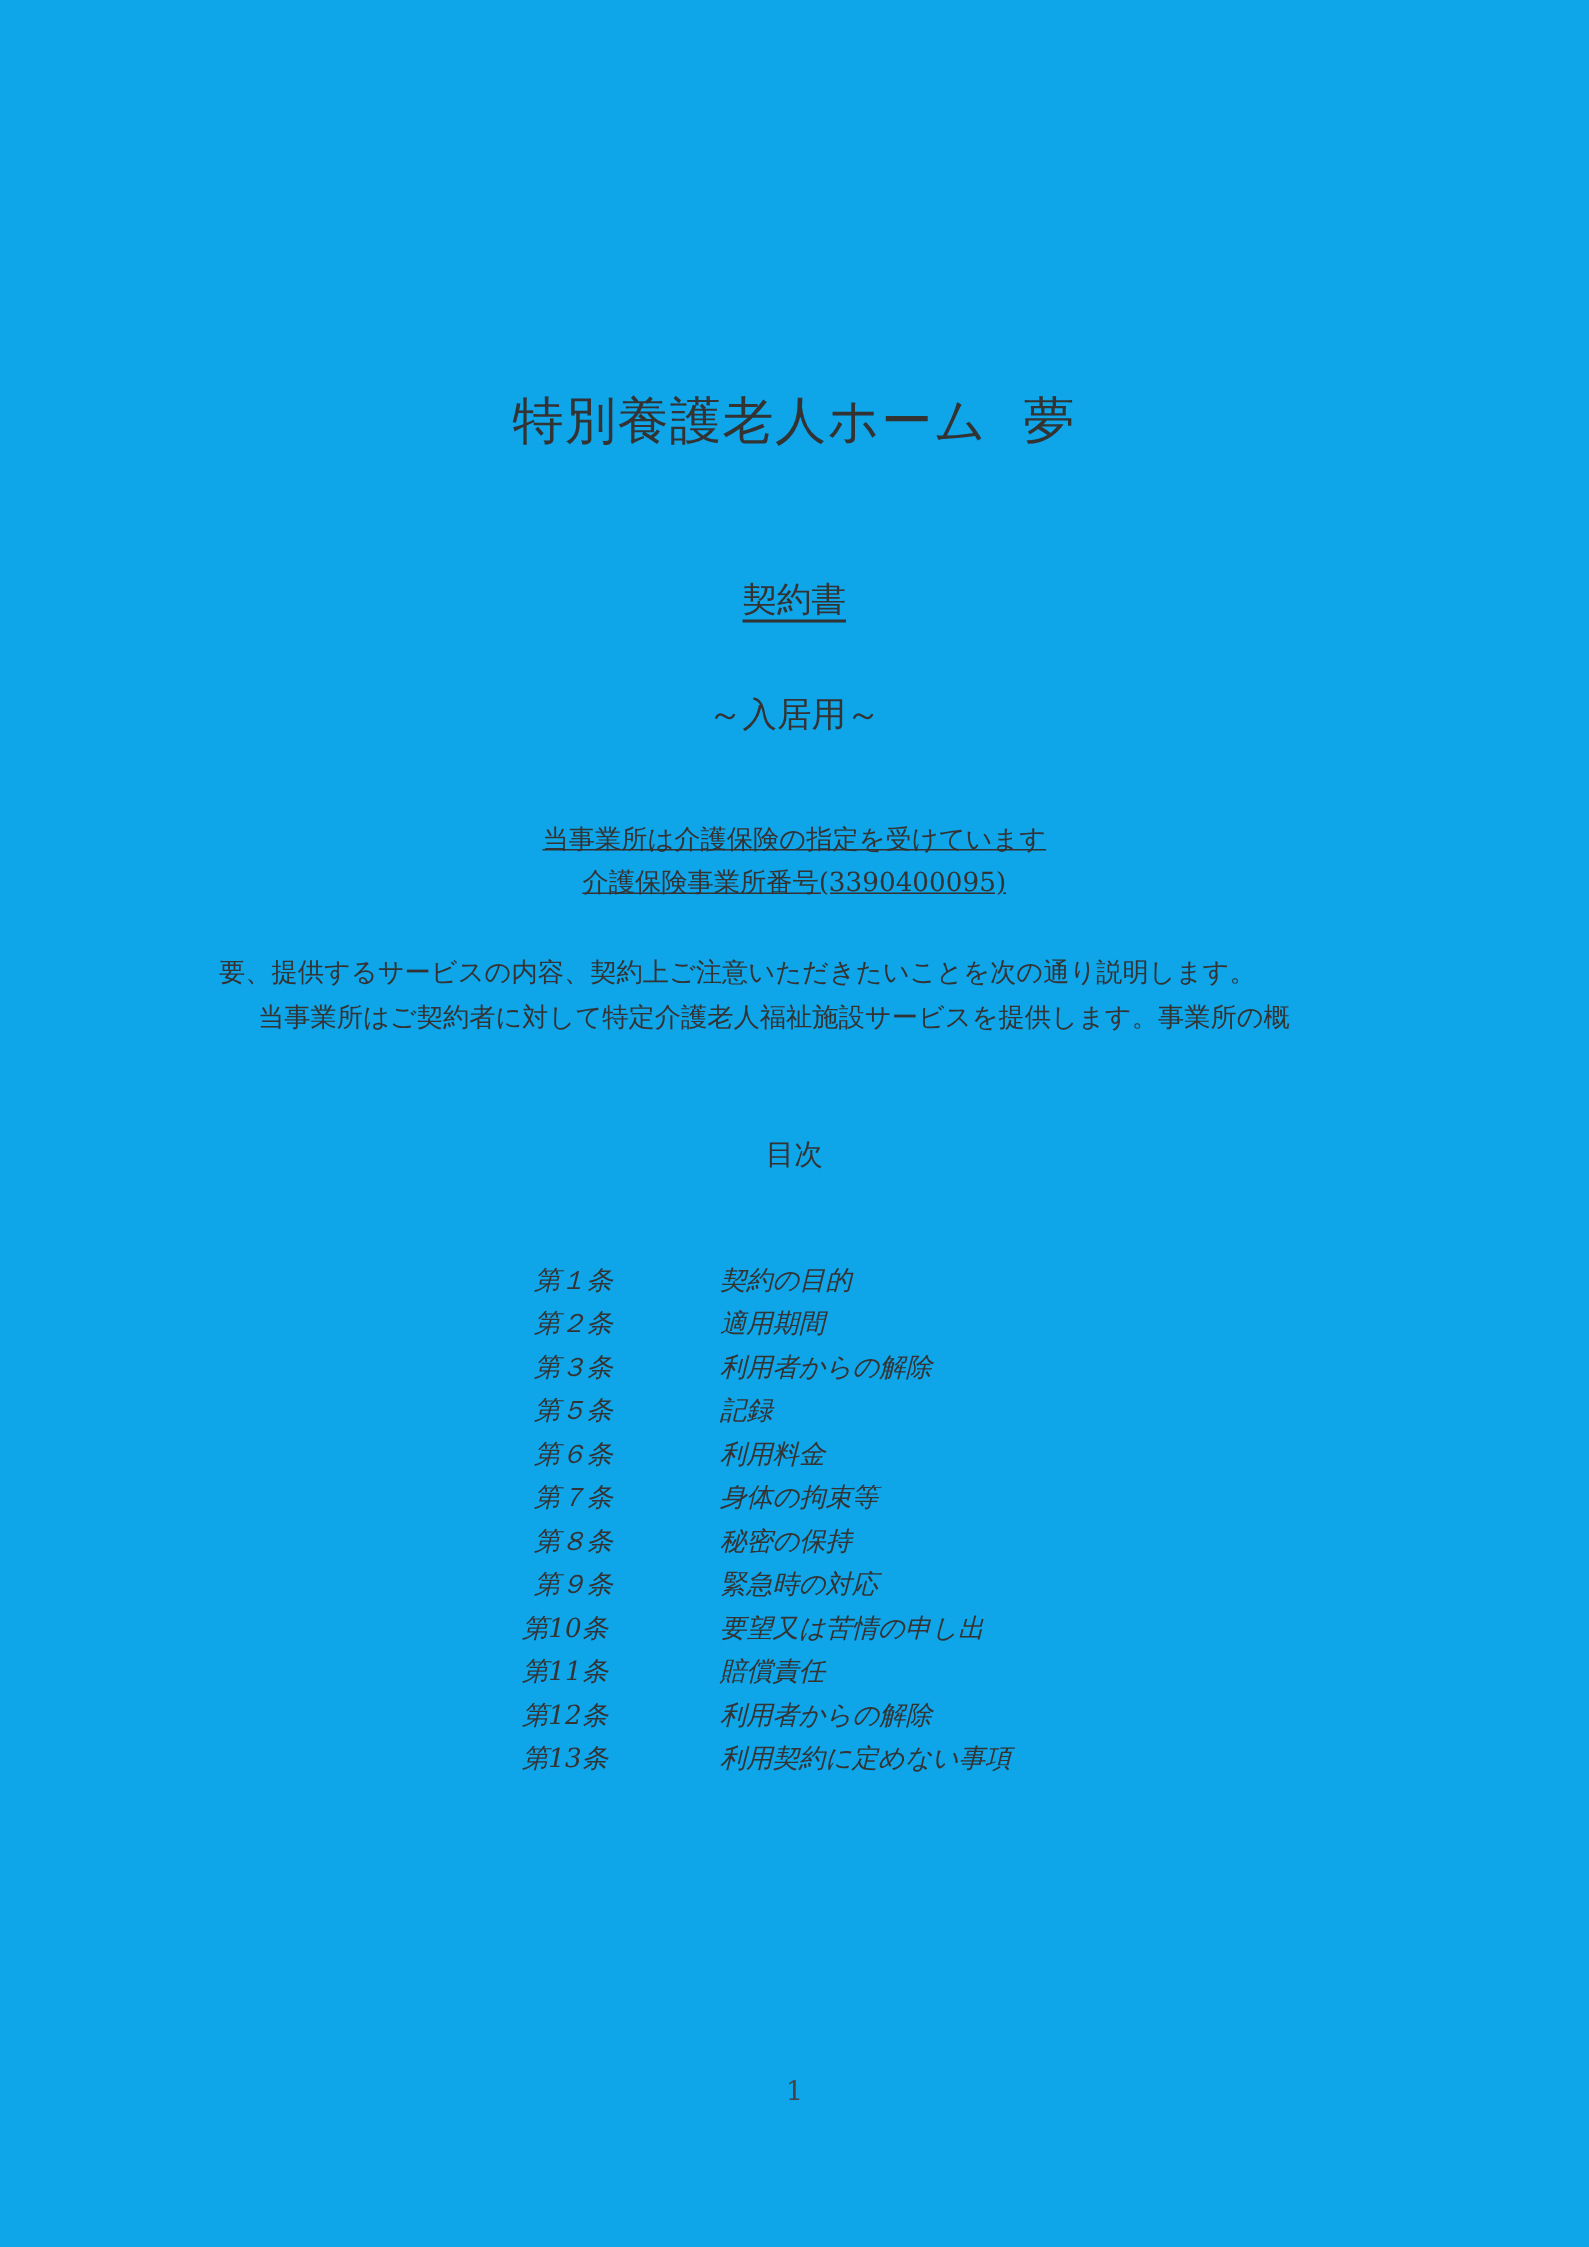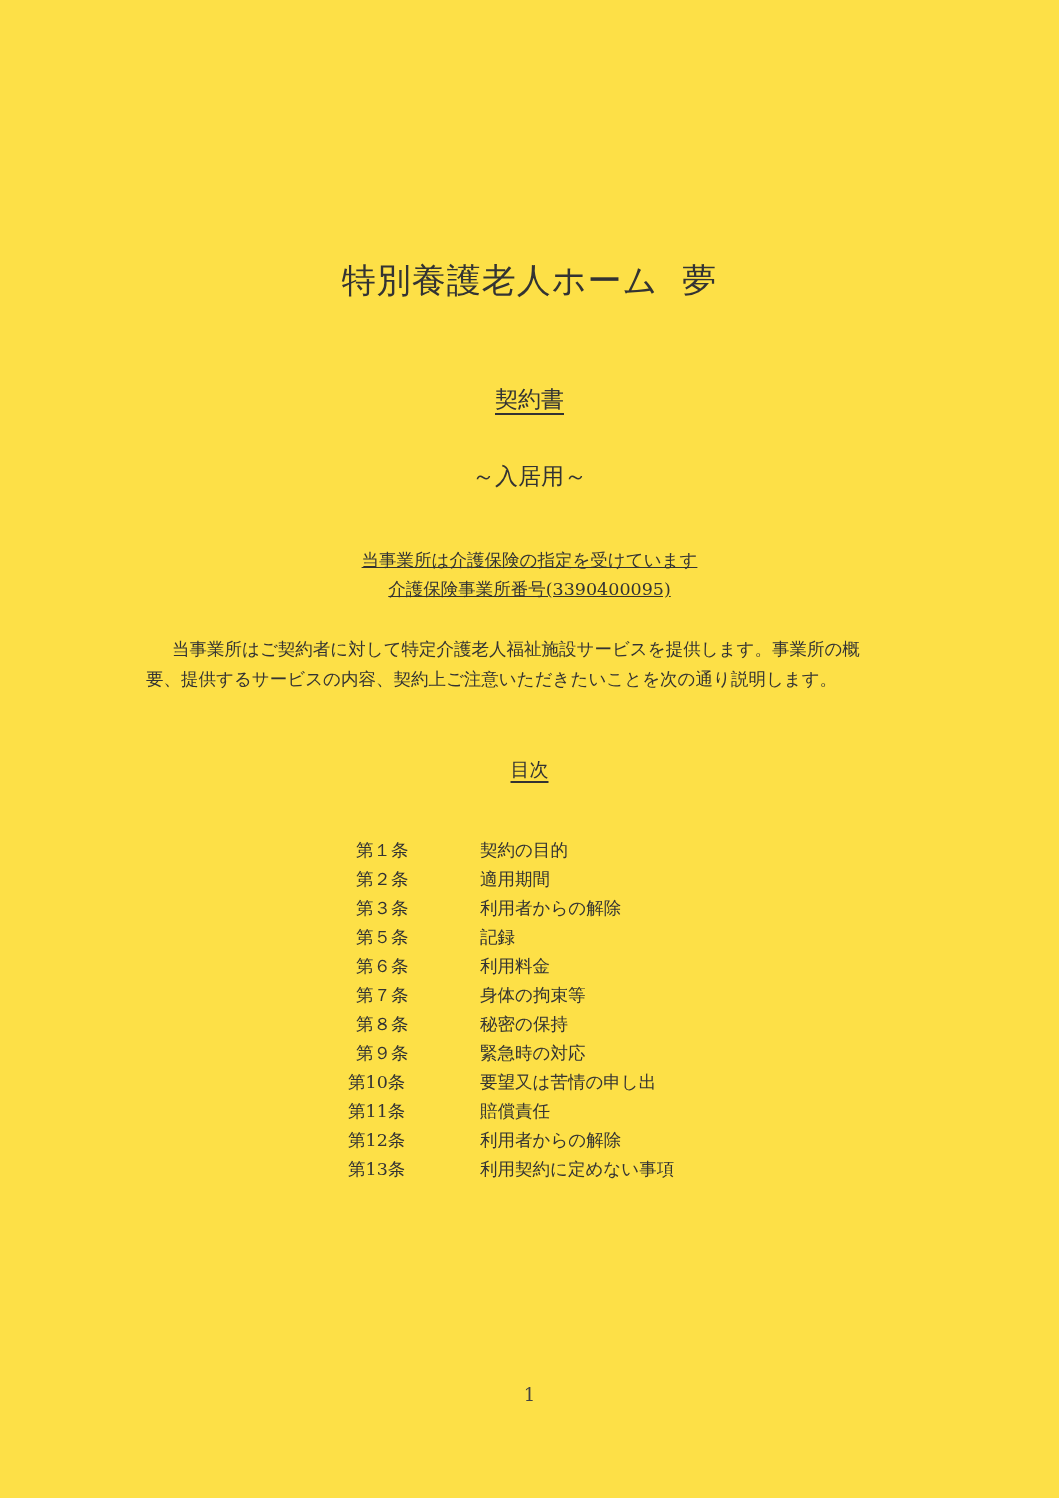--- a/index.html
+++ b/index.html
@@ -13,21 +13,21 @@
       position: relative;
       overflow: hidden;
       font-family: "DejaVu Serif", "Liberation Serif", serif;
       color: #2a2a2a;
     }
     .page {
       position: absolute;
       left: 0; top: 0;
       width: 1059px;
       height: 1498px;
-      background: #fde047;
+      background: #0ea5e9;
     }
     .center-line {
       position: absolute;
       left: 0;
       width: 1059px;
       text-align: center;
       white-space: nowrap;
     }
     .facility-name {
       top: 258px;
@@ -67,36 +67,37 @@
       line-height: 30px;
       color: #333;
     }
     .intro .indent { display: inline-block; width: 26px; }
     .toc-heading {
       top: 757px;
       font-size: 19px;
       color: #333;
     }
     .toc-heading span {
-      text-decoration: underline;
       text-decoration-thickness: 2px;
       text-underline-offset: 5px;
       margin-top: 47px;
     }
     .toc {
       position: absolute;
       left: 348px;
       top: 838px;
       width: 420px;
     }
     .toc-row {
       display: flex;
       height: 29px;
+      align-items: center;
       font-size: 17.5px;
       color: #333;
+      font-style: italic;
     }
     .toc-num {
       width: 132px;
       white-space: nowrap;
     }
     .toc-num.single { padding-left: 8px; width: 124px; }
     .toc-title {
       white-space: nowrap;
     }
     .page-number {
@@ -115,22 +116,22 @@
   <div class="center-line doc-title"><span>契約書</span></div>
 
   <div class="center-line doc-subtitle">～入居用～</div>
 
   <div class="center-line designation">
     <div>当事業所は介護保険の指定を受けています</div>
     <div>介護保険事業所番号(3390400095)</div>
   </div>
 
   <div class="intro">
+    <div>要、提供するサービスの内容、契約上ご注意いただきたいことを次の通り説明します。</div>
     <div><span class="indent"></span><span>当事業所はご契約者に対して特定介護老人福祉施設サービスを提供します。事業所の概</span></div>
-    <div>要、提供するサービスの内容、契約上ご注意いただきたいことを次の通り説明します。</div>
   </div>
 
   <div class="center-line toc-heading"><span>目次</span></div>
 
   <div class="toc">
     <div class="toc-row">
         <span class="toc-num single">第１条</span>
         <span class="toc-title">契約の目的</span>
       </div>
     <div class="toc-row">

